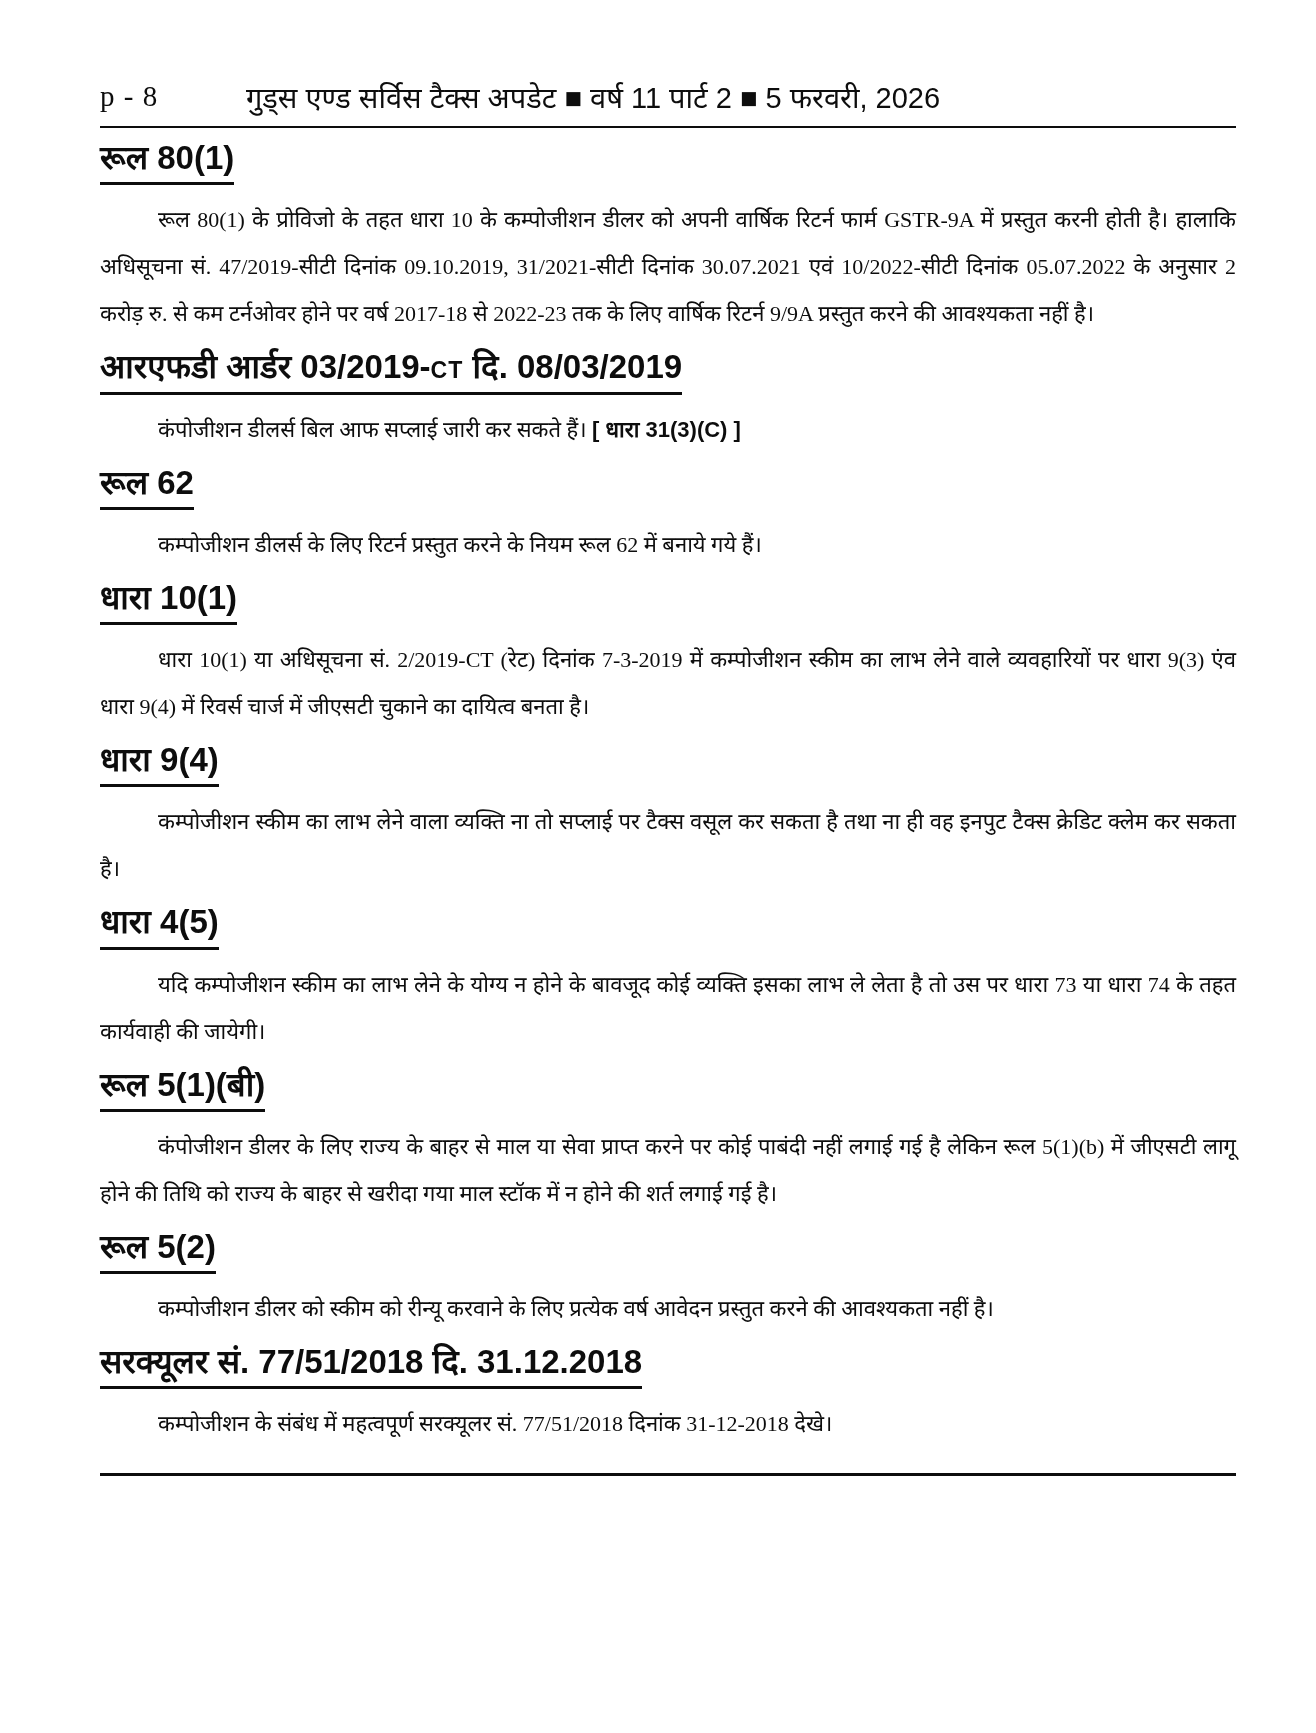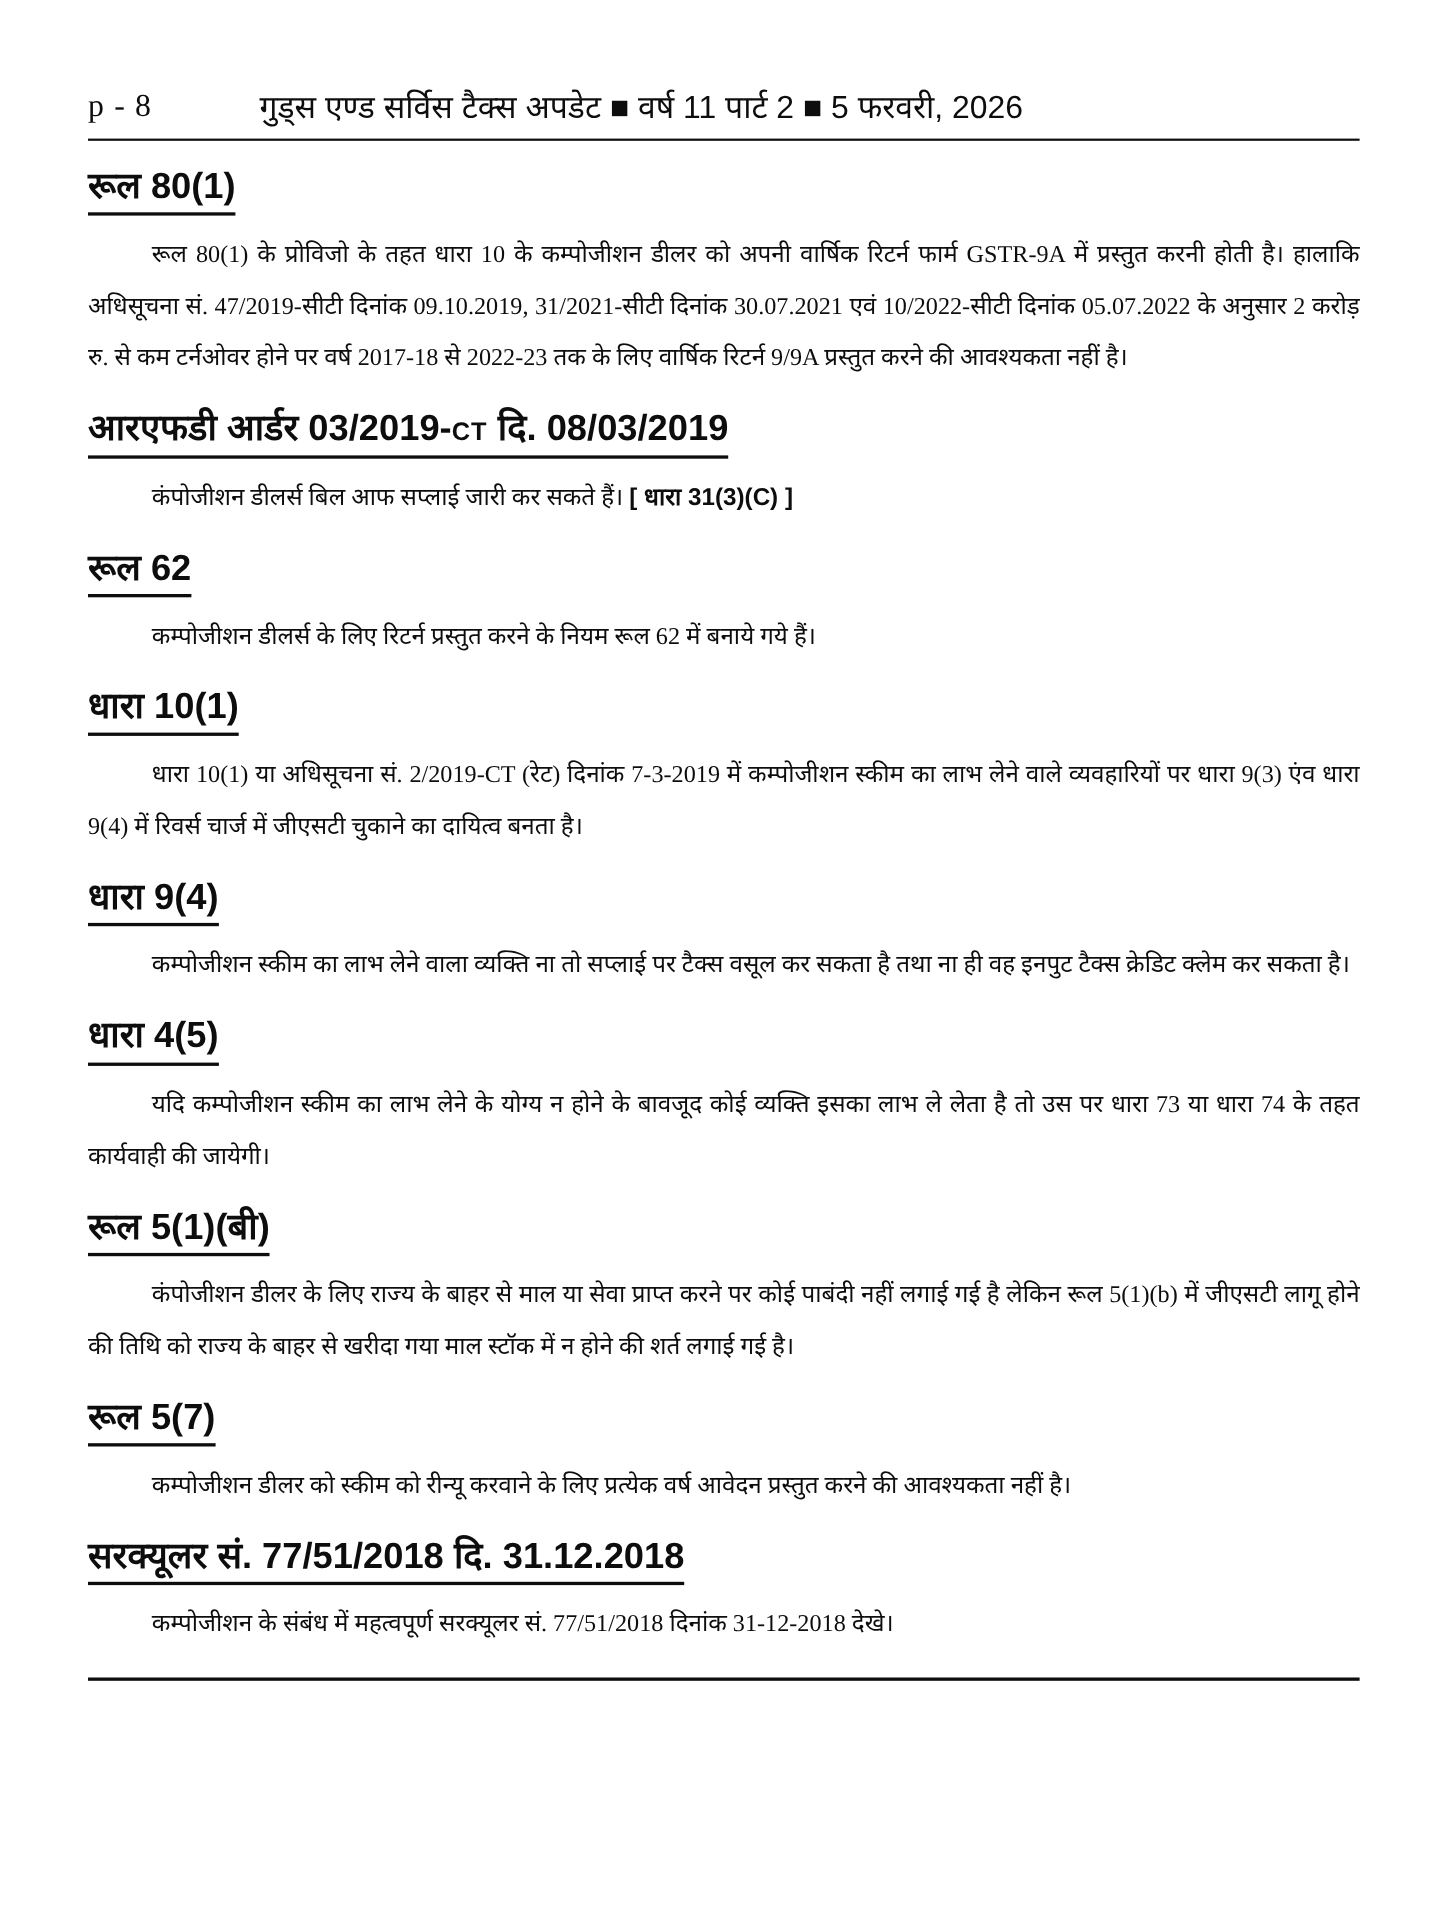--- a/index.html
+++ b/index.html
@@ -2,40 +2,40 @@
 <html lang="hi"><head>
 <meta charset="utf-8">
 <style>
   html, body { margin: 0; padding: 0; background: #ffffff; }
   body {
     width: 1316px; height: 1733px;
     color: #0d0d0d;
     font-family: "Liberation Serif", "DejaVu Serif", serif;
     overflow: hidden;
   }
-  .page { padding: 78px 80px 0 80px; box-sizing: border-box; width: 1316px; height: 1733px; }
+  .page { padding: 78px 80px 0 100px; box-sizing: border-box; width: 1316px; height: 1733px; }
 
   
   .hdr { position: relative; height: 40px; }
   .hdr .pgnum {
     position: absolute; left: 0; top: 2px;
     font-size: 29px; letter-spacing: 1px;
   }
   .hdr .title {
     text-align: center; padding-right: 150px;
     font-family: "Liberation Sans", "DejaVu Sans", sans-serif;
     font-size: 29px; line-height: 40px; white-space: nowrap;
   }
   .rule-top { border: 0; border-top: 2.5px solid #0d0d0d; margin: 8px 0 0 0; }
 
   
   .sec-heading {
     font-family: "Liberation Sans", "DejaVu Sans", sans-serif;
     font-size: 33px; font-weight: bold;
-    line-height: 1.25; margin: 20px 0 0 0;
+    line-height: 1.25; margin: 9px 0 0 0;
   }
   .hd-underline {
     display: inline-block;
     border-bottom: 3px solid #0d0d0d;
     padding-bottom: 4px;
   }
   .smallcap { font-size: 0.70em; letter-spacing: 1px; }
   .sec-body {
     margin: 11px 0 0 0;
     font-size: 22px; line-height: 47px;
@@ -86,21 +86,21 @@
     <h2 class="sec-heading"><span class="hd-underline"><span>धारा 4(5)</span></span></h2>
     <p class="sec-body"><span>यदि कम्पोजीशन स्कीम का लाभ लेने के योग्य न होने के बावजूद कोई व्यक्ति इसका लाभ ले लेता है तो उस पर धारा 73 या धारा 74 के तहत कार्यवाही की जायेगी।</span></p>
   </section>
 
   <section>
     <h2 class="sec-heading"><span class="hd-underline"><span>रूल 5(1)(बी)</span></span></h2>
     <p class="sec-body"><span>कंपोजीशन डीलर के लिए राज्य के बाहर से माल या सेवा प्राप्त करने पर कोई पाबंदी नहीं लगाई गई है लेकिन रूल 5(1)(b) में जीएसटी लागू होने की तिथि को राज्य के बाहर से खरीदा गया माल स्टॉक में न होने की शर्त लगाई गई है।</span></p>
   </section>
 
   <section>
-    <h2 class="sec-heading"><span class="hd-underline"><span>रूल 5(7)</span></span></h2>
+    <h2 class="sec-heading"><span class="hd-underline"><span>रूल 5(2)</span></span></h2>
     <p class="sec-body"><span>कम्पोजीशन डीलर को स्कीम को रीन्यू करवाने के लिए प्रत्येक वर्ष आवेदन प्रस्तुत करने की आवश्यकता नहीं है।</span></p>
   </section>
 
   <section>
     <h2 class="sec-heading"><span class="hd-underline"><span>सरक्यूलर सं. 77/51/2018 दि. 31.12.2018</span></span></h2>
     <p class="sec-body"><span>कम्पोजीशन के संबंध में महत्वपूर्ण सरक्यूलर सं. 77/51/2018 दिनांक 31-12-2018 देखे।</span></p>
   </section>
 
   <hr class="rule-bottom">
 

